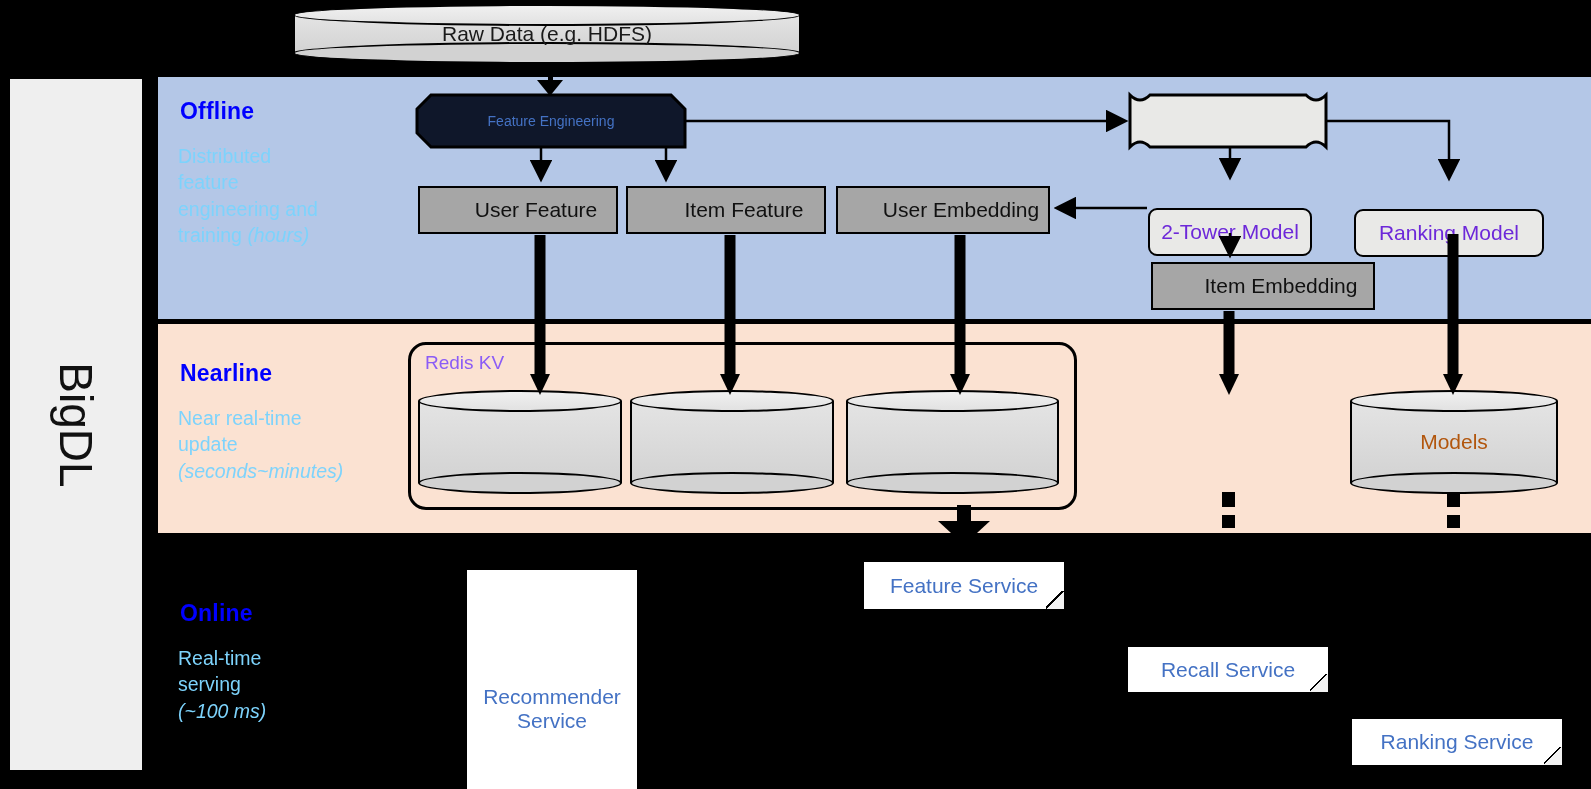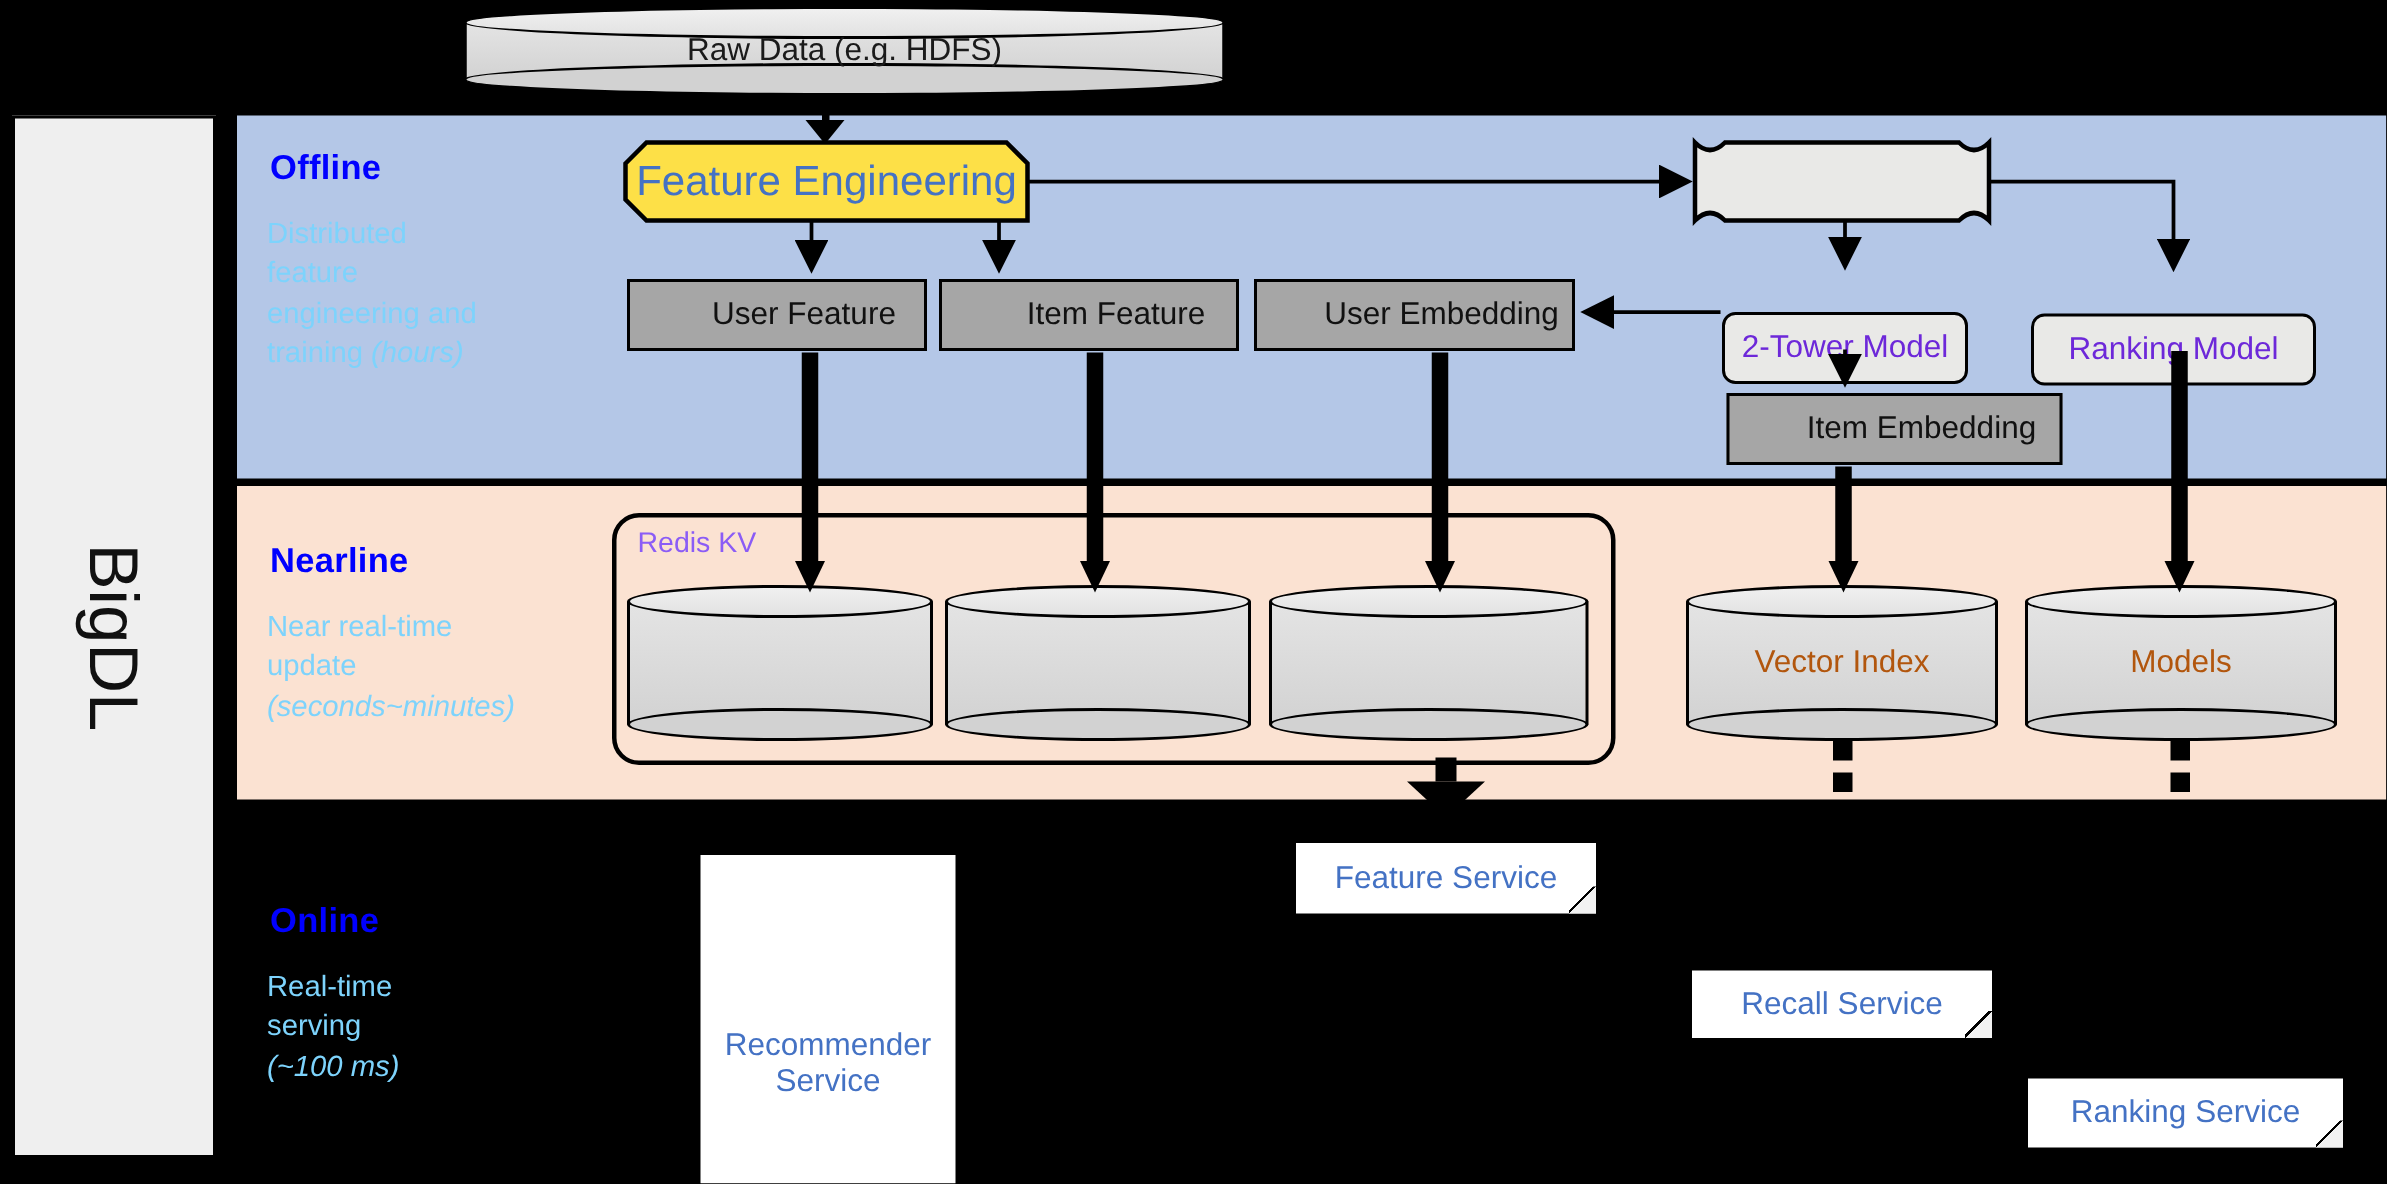--- a/index.html
+++ b/index.html
@@ -27,21 +27,21 @@
         text-align:center;}
 
   .gray-box{background:#a6a6a6;border:2.5px solid #000;color:#111;font-size:21px;padding-left:36px;}
 
   .proc-box{background:#e9e9e7;border:2.5px solid #000;font-size:21px;}
   .proc-box.green-txt{color:#6d28d9;margin-top:24px;}
   .rounded{border-radius:9px;}
 
   
   #node-feature-engineering{
-    background:#fde047;color:#4472c4;font-size:28px;
+    background:#0f172a;color:#4472c4;font-size:14px;
     border:none;
     clip-path:polygon(0 14px,14px 0,calc(100% - 14px) 0,100% 14px,100% 100%,14px 100%,0 calc(100% - 14px));
     box-shadow:none;
     justify-content:center;
   }
 
   
   #node-dnn-training{background:transparent;border:none;color:#4472c4;font-size:21px;}
 
   
@@ -105,21 +105,21 @@
     <span class="it">(seconds~minutes)</span>
   </div>
 
   <div class="band-title" style="left:180px;top:600px;">Online</div>
   <div class="band-desc" style="left:178px;top:645px;">
     <span>Real-time</span><br>
     <span>serving</span><br>
     <span class="it">(~100 ms)</span>
   </div>
 
-  <div class="cyl" id="cyl-raw-data" style="left:309px;top:4px;width:508px;height:60px;">
+  <div class="cyl" id="cyl-raw-data" style="left:293px;top:4px;width:508px;height:60px;">
     <div class="cyl-body"></div>
     <div class="cyl-bot"></div>
     <div class="cyl-top"></div>
     <div class="cyl-label dark">Raw Data (e.g. HDFS)</div>
   </div>
 
   <div class="vline" style="left:548px;top:62px;width:5px;height:22px;"></div>
   <div class="arrow-down fat" style="left:537px;top:80px;"></div>
 
   <div class="node" id="node-feature-engineering" style="left:417px;top:95px;width:268px;height:52px;">
@@ -165,26 +165,20 @@
     <div class="cyl-top"></div>
     <div class="cyl-label dark"></div>
   </div>
   <div class="cyl" style="left:846px;top:390px;width:213px;height:104px;">
     <div class="cyl-body"></div>
     <div class="cyl-bot"></div>
     <div class="cyl-top"></div>
     <div class="cyl-label dark"></div>
   </div>
 
-  <div class="cyl" style="left:1124px;top:390px;width:208px;height:104px;">
-    <div class="cyl-body"></div>
-    <div class="cyl-bot"></div>
-    <div class="cyl-top"></div>
-    <div class="cyl-label brown">Vector Index</div>
-  </div>
   <div class="cyl" style="left:1350px;top:390px;width:208px;height:104px;">
     <div class="cyl-body"></div>
     <div class="cyl-bot"></div>
     <div class="cyl-top"></div>
     <div class="cyl-label brown">Models</div>
   </div>
 
   <div class="note tall" style="left:467px;top:570px;width:170px;height:278px;">
     <span>Recommender Service</span>
     <span class="fold"></span>

